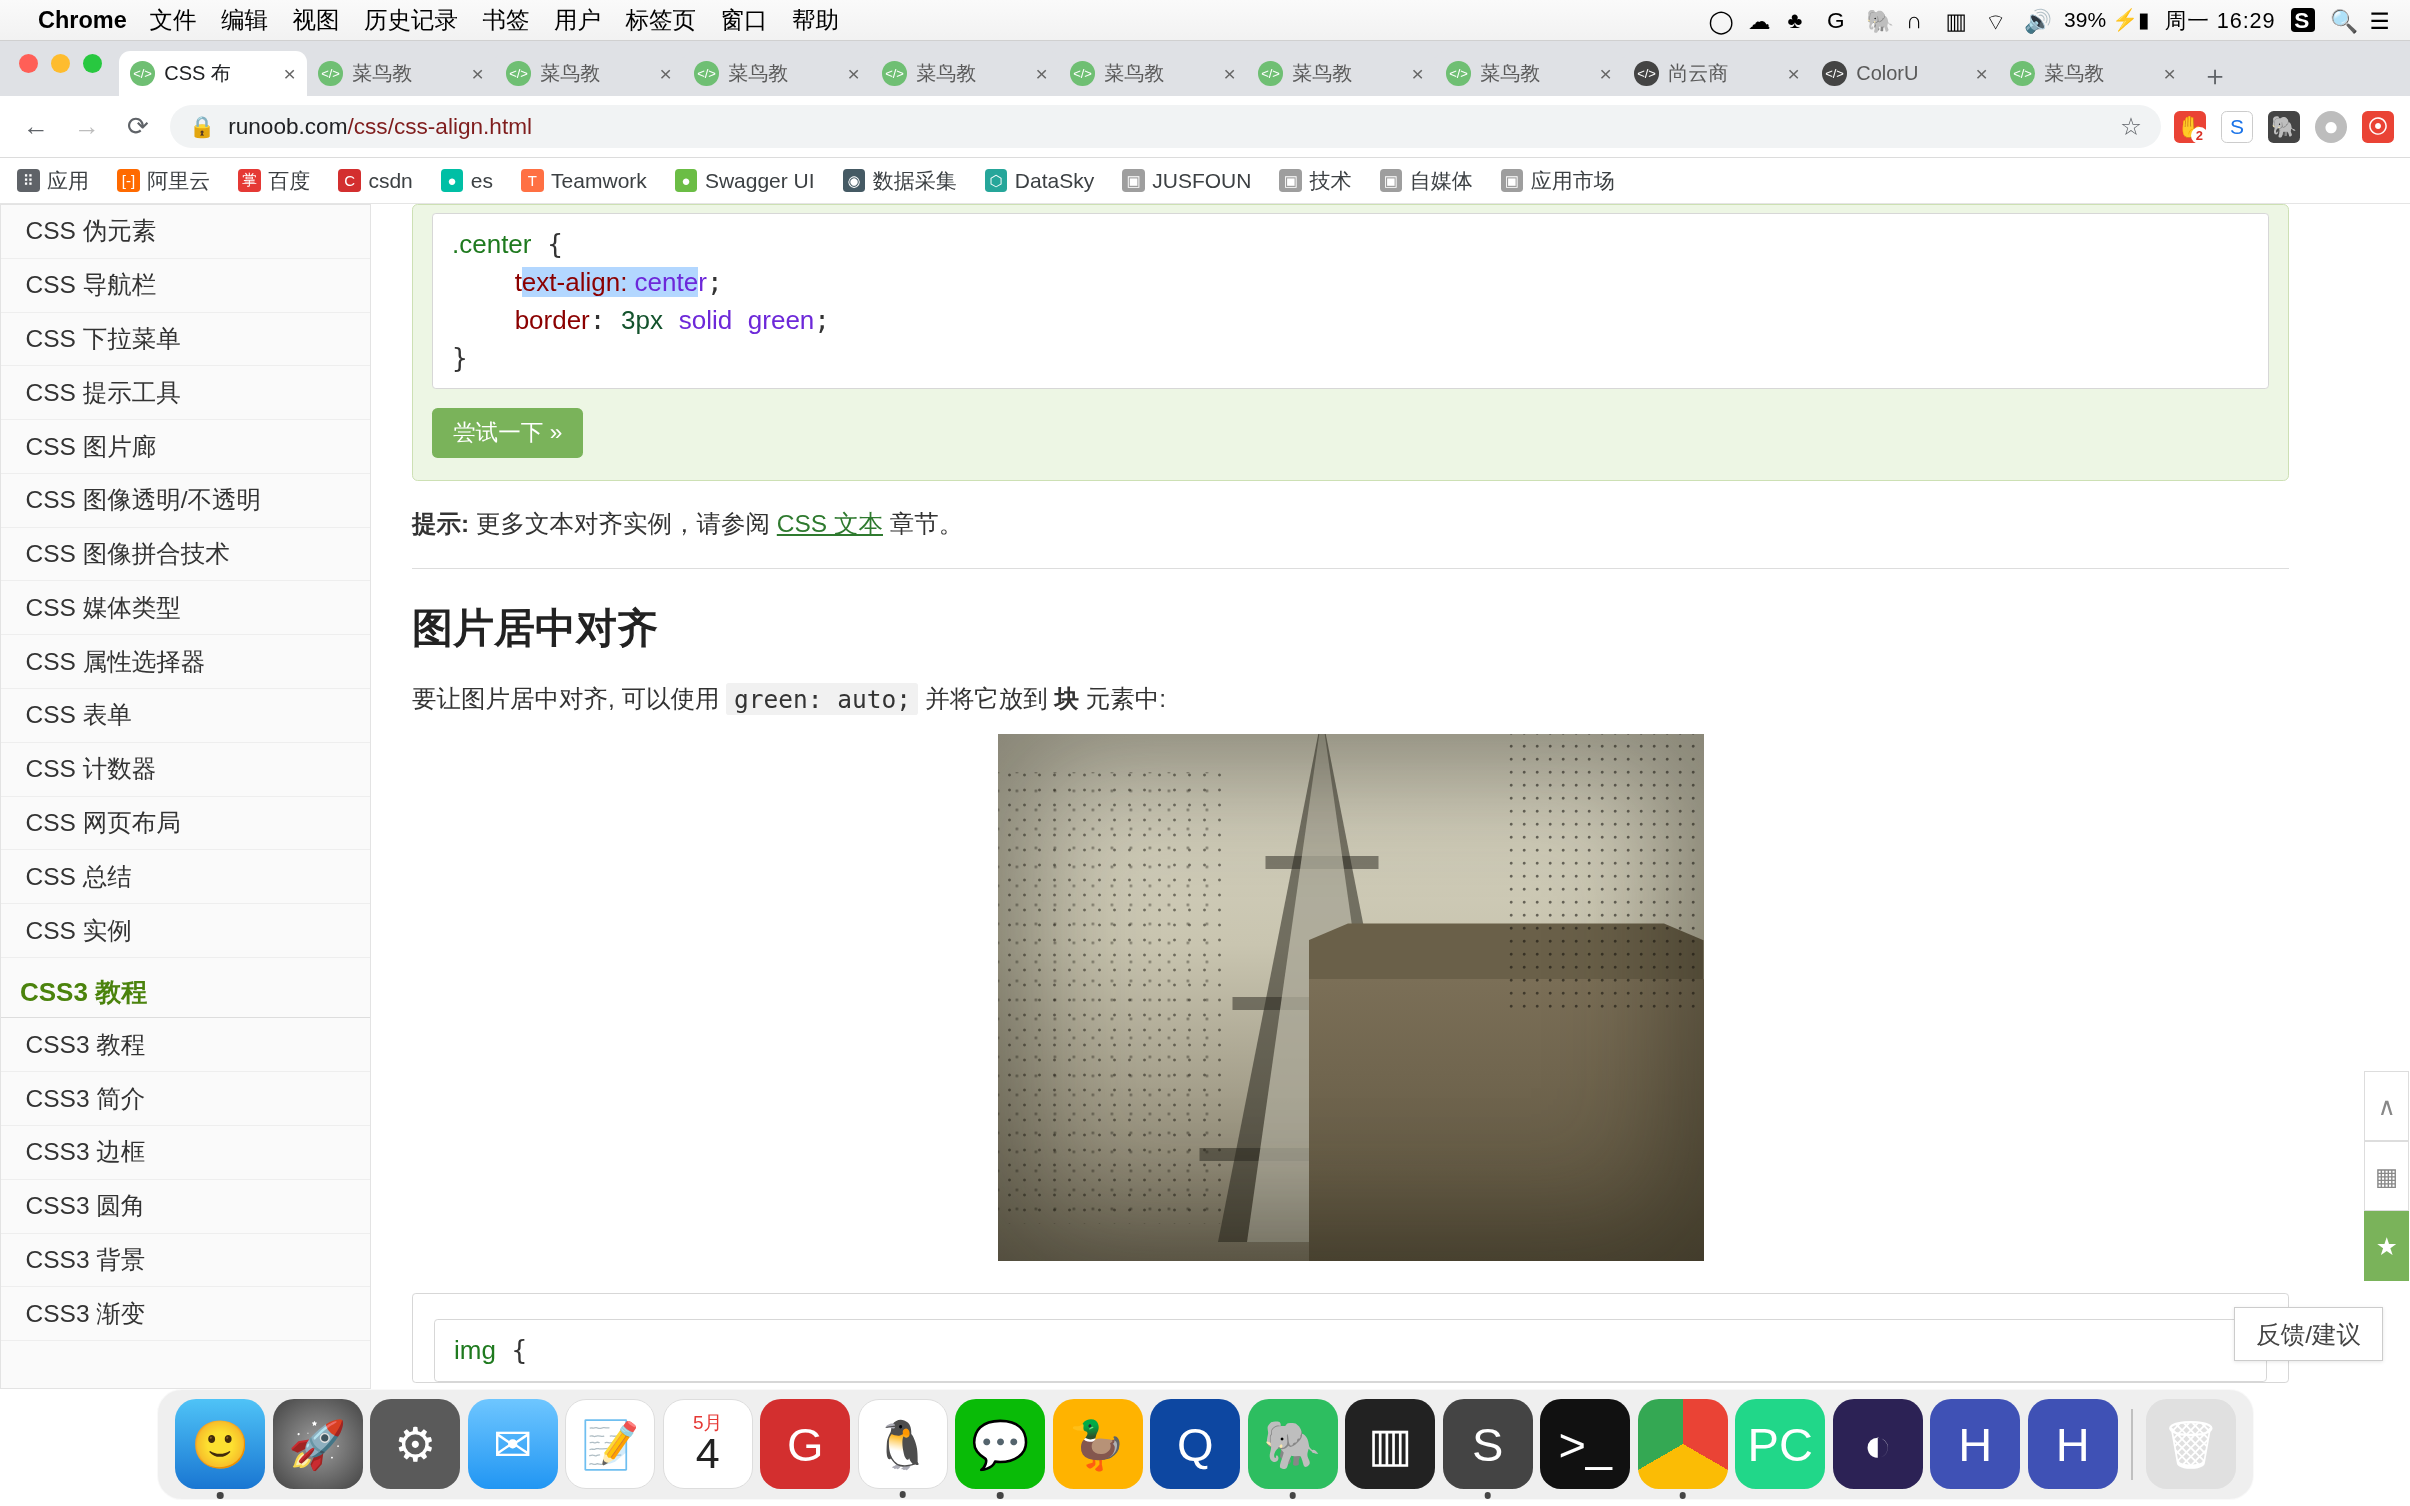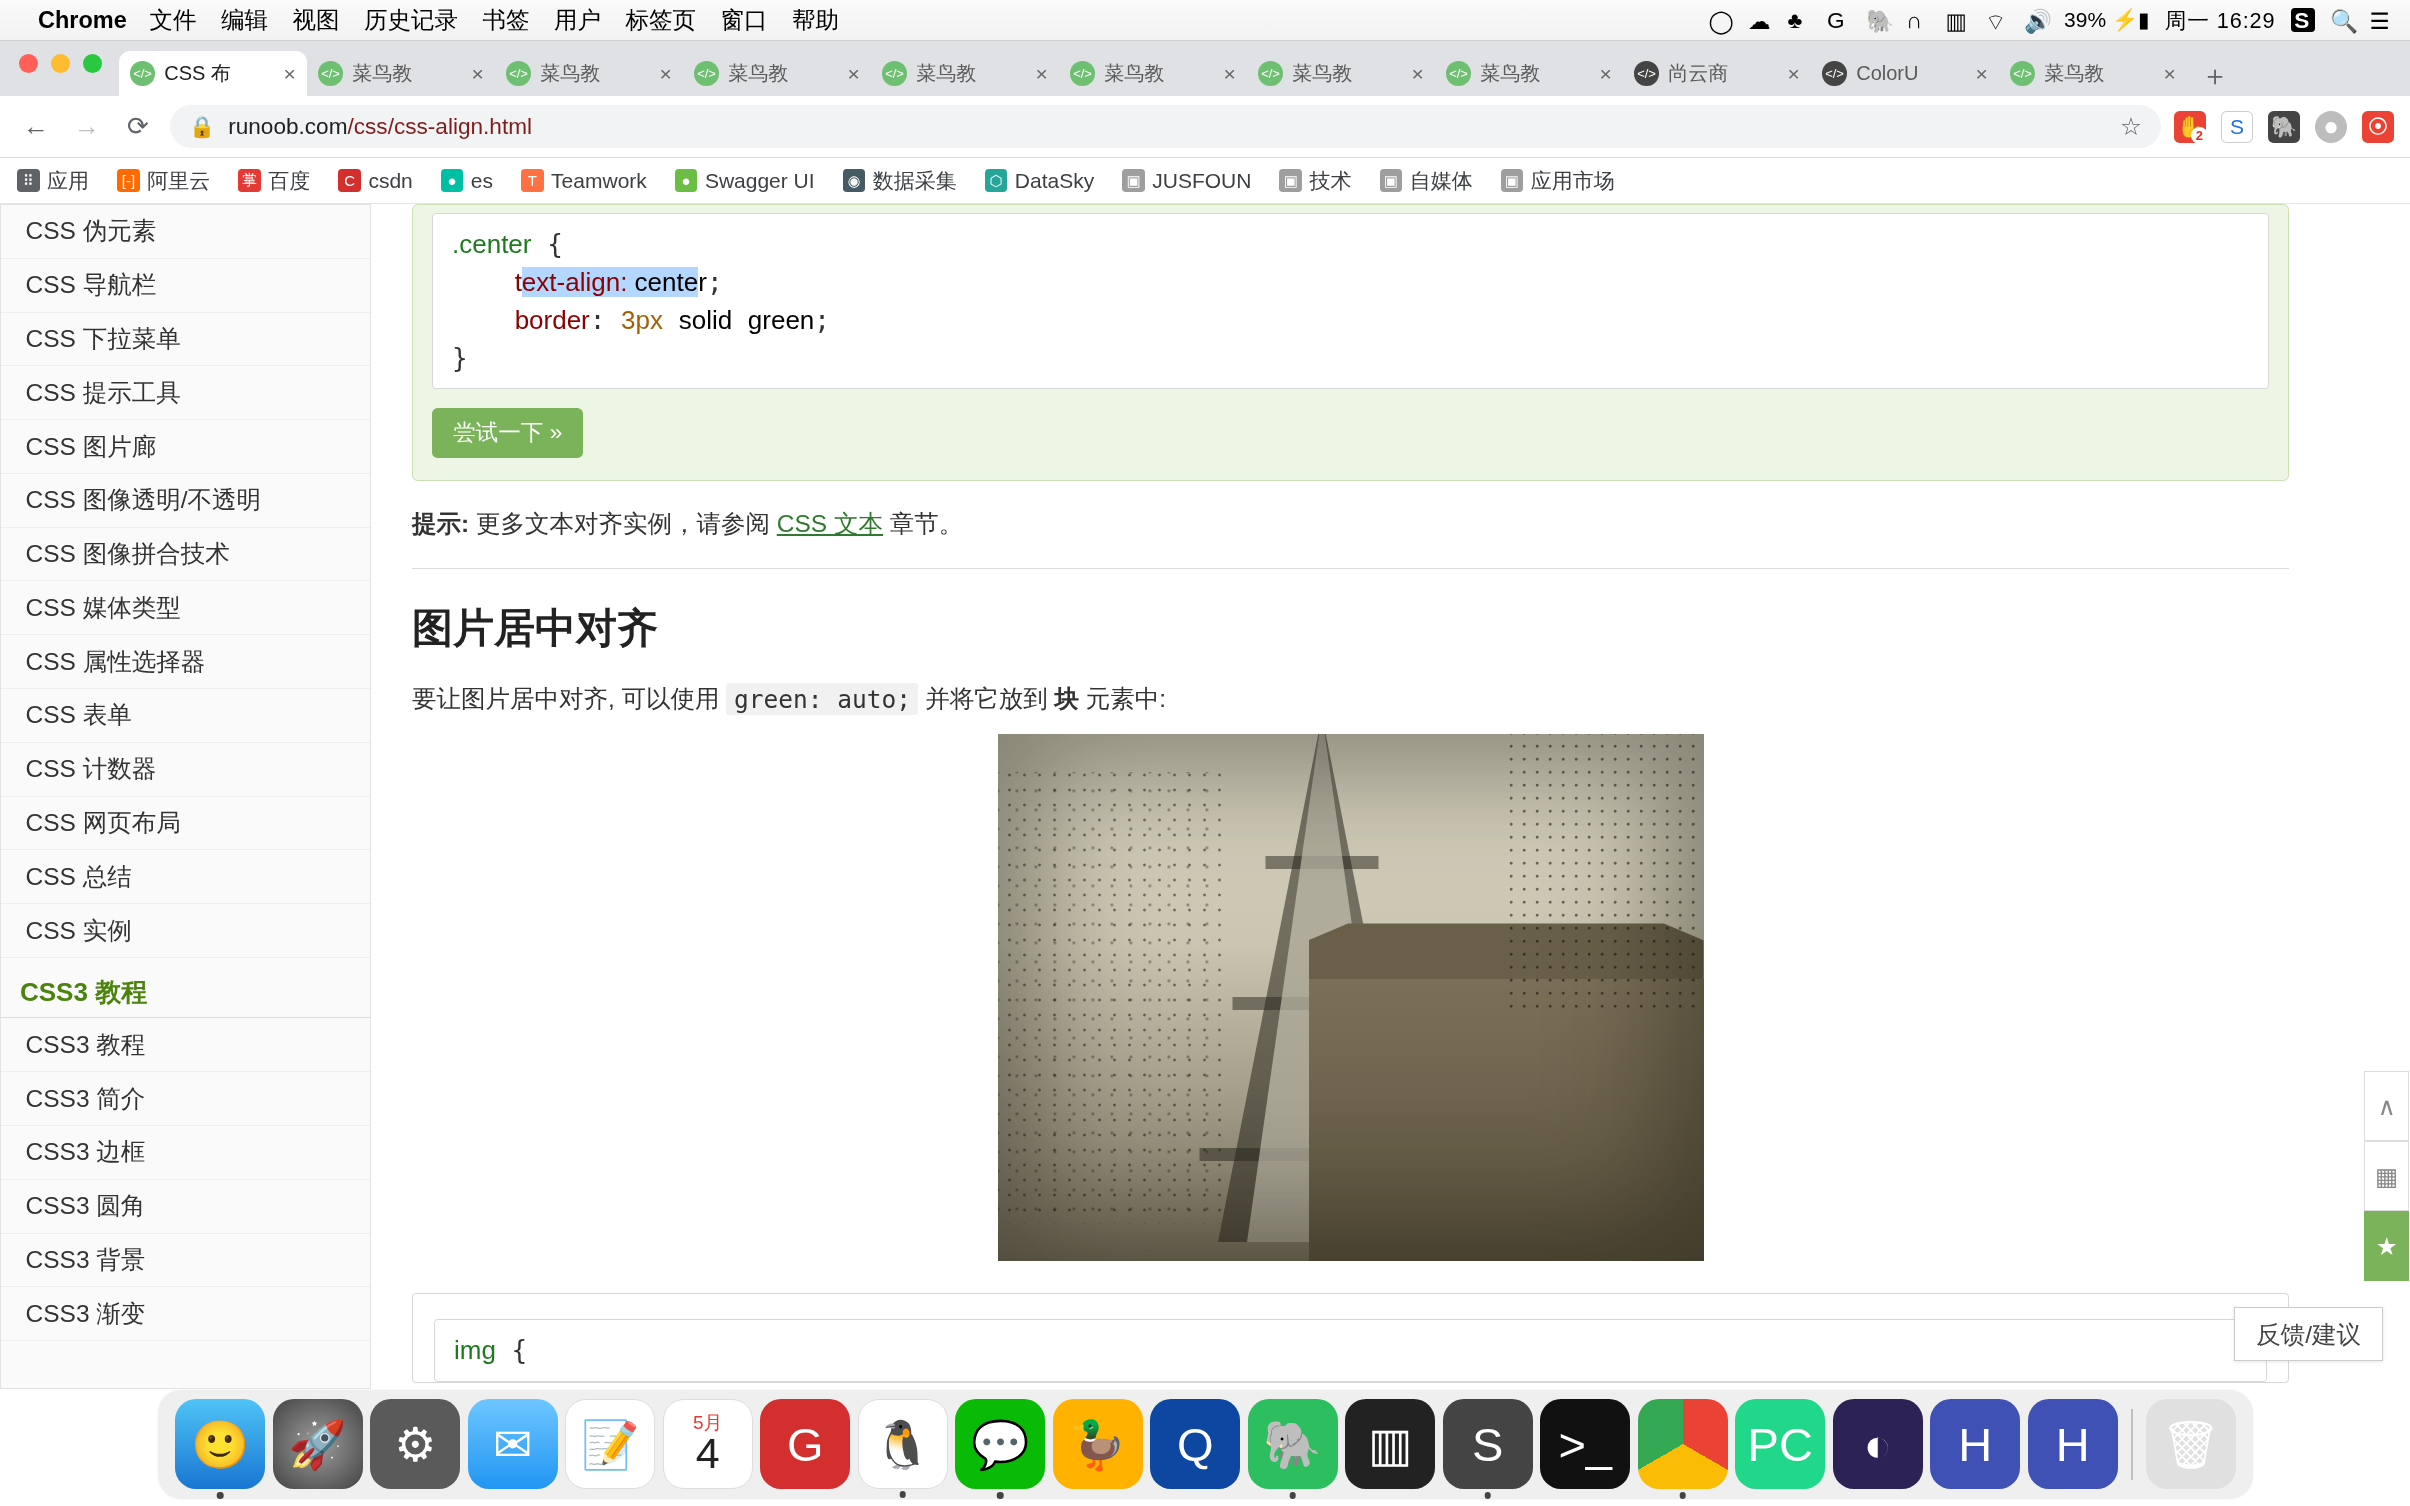--- a/index.html
+++ b/index.html
@@ -49,21 +49,21 @@
 
 .page-body { display:flex; height:calc(100% - 41px - 55px - 62px - 46px - 118px); background:#fff; }
 .sidebar { width:371px; background:#fafafa; border:0.9px solid #e3e3e3; overflow:hidden; }
 .sidebar .side-item { padding:9.4px 24.5px; font-size:24.5px; color:#333; border-bottom:0.9px solid #eee; line-height:34px; }
 .sidebar .side-header { padding:17px 19px 7.5px; font-size:26px; font-weight:700; color:#4b830d; border-bottom:0.9px solid #ddd; }
 
 .content { flex:1; padding:0 122px 0 41px; overflow:hidden; background:#fff; }
 
 .example-box { background:#edf6e4; border:0.9px solid #cde0b4; border-radius:5.6px; padding:0 19px 22.6px; margin-bottom:26px; }
 .codeblock { background:#fff; border:0.9px solid #d7d7d7; border-radius:3.8px; padding:11.3px 19px; font-family:Consolas,Menlo,monospace; font-size:26px; line-height:38px; color:#333; white-space:pre; margin-top:7.5px; }
-.codeblock .sel{color:#1f7a1f;} .codeblock .prop{color:#8b0000;} .codeblock .val{color:#000000;} .codeblock .num{color:#a16207;}
+.codeblock .sel{color:#1f7a1f;} .codeblock .prop{color:#8b0000;} .codeblock .val{color:#6d28d9;} .codeblock .num{color:#14532d;}
 .codeblock .highlight{background:#b3d7ff;}
 .try-btn { display:inline-block; margin-top:19px; background:#7ab35a; color:#fff; padding:9.4px 21px; border-radius:5.6px; font-size:22.6px; }
 
 .hint { font-size:24.5px; color:#333; margin:17px 0 28px; }
 .hint b{font-weight:700;}
 .hint a{color:#2f7a2f;text-decoration:underline;}
 
 hr.sep { border:none; border-top:0.9px solid #ddd; margin:19px 0 32px; }
 
 h2.section-title { font-size:41px; font-weight:700; color:#222; margin-bottom:26px; }

